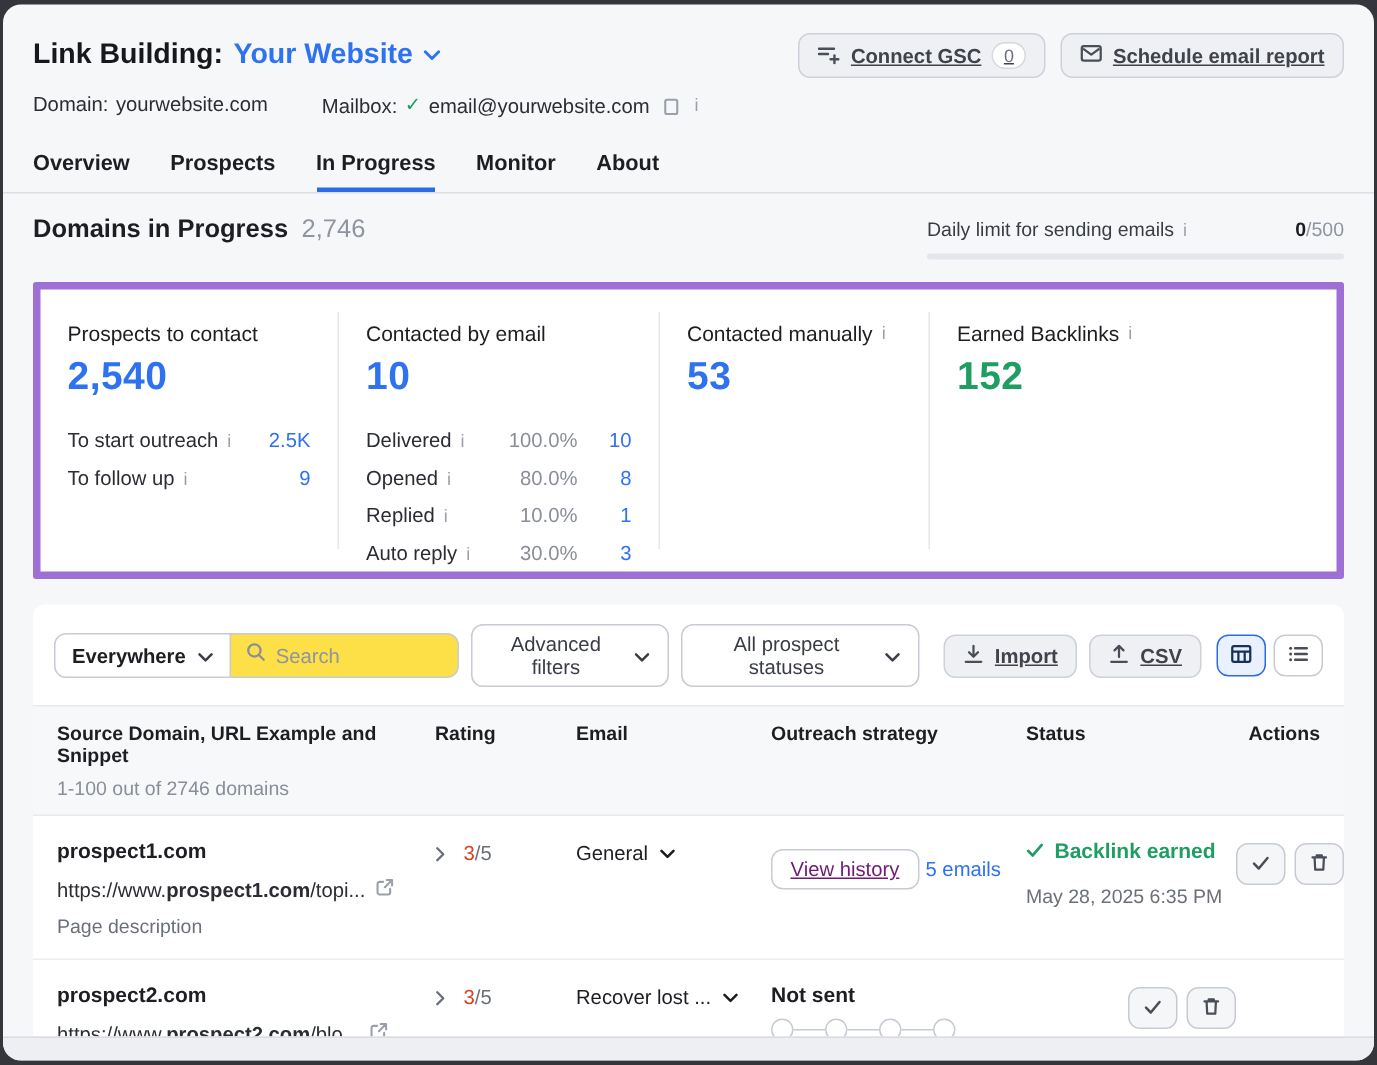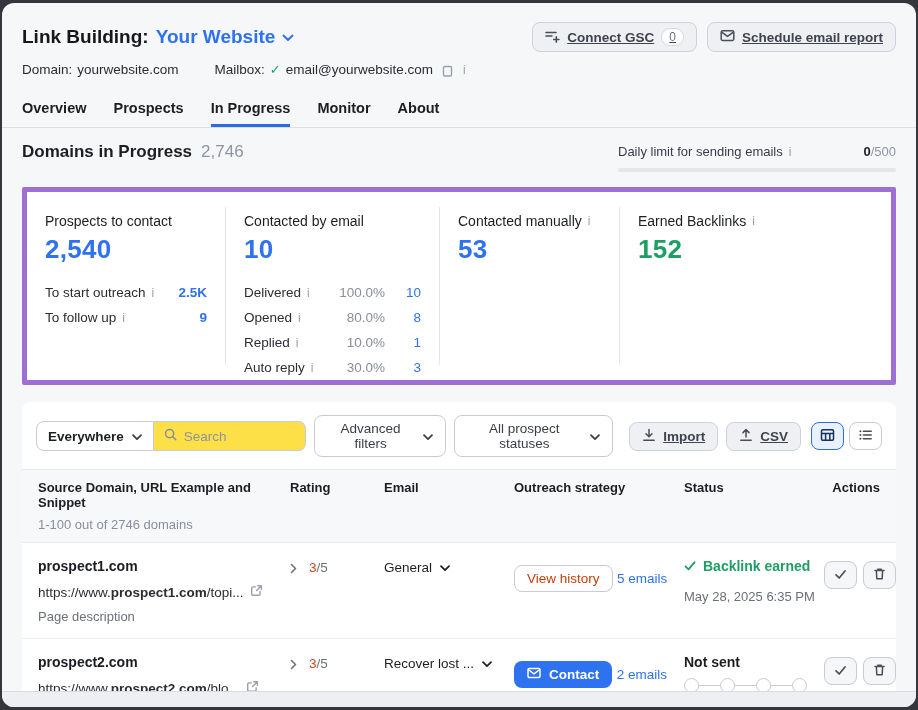--- a/index.html
+++ b/index.html
@@ -52,21 +52,21 @@
   .scol + .scol { border-left:1px solid #e4e6ea; }
   .scol1 { width:198px; } .scol2 { width:214px; } .scol3 { width:180px; } .scol4 { flex:1; }
   .slabel { font-size:14px; color:#1c1e22; display:flex; gap:5px; align-items:center; }
   .sval { font-size:26px; font-weight:700; color:#2e72ef; margin-top:5px; letter-spacing:.3px; }
   .sval.green { color:#1f9e63; }
   .srows { margin-top:15px; }
   .srow { display:flex; align-items:center; font-size:13.5px; height:25px; color:#2b2d33; }
   .srow .lbl { display:flex; gap:5px; align-items:center; }
   .srow .pct { margin-left:auto; color:#8a8e99; }
   .srow .val { color:#2e72ef; cursor:pointer; }
-  .srow .val.right { margin-left:auto;font-weight:bold; }
+  .srow .val.right { margin-left:auto; }
   .srow .val.fixed { width:26px; text-align:right; margin-left:10px; }
 
   
   .table-card { margin:17px 20px 0; background:#fff; border-radius:8px 8px 0 0; flex:1; min-height:0;
                 display:flex; flex-direction:column; overflow:hidden; }
   .toolbar { padding:13px 14px 12px; display:flex; gap:8px; align-items:center; }
   .seg { display:flex; }
   .scope-btn { display:flex; align-items:center; gap:8px; border:1px solid #c7cbd3; border-radius:8px 0 0 8px;
                background:#fff; padding:5px 11px; font-size:13.5px; font-weight:600; color:#1c1e22; cursor:pointer; }
   .search-box { display:flex; align-items:center; gap:7px; border:1px solid #c7cbd3; border-left:none;
@@ -95,21 +95,21 @@
   .url-line .b { font-weight:700; }
   .desc { margin-top:9px; font-size:13px; color:#6b7078; }
   .rating-cell { display:flex; gap:11px; align-items:flex-start; padding-top:2px; }
   .rating-val { font-size:13.5px; }
   .rating-val .num { color:#d9431f; }
   .rating-val .max { color:#6b7078; }
   .expander { background:none; border:none; cursor:pointer; display:inline-flex; padding-top:3px; }
   .strat { display:flex; gap:8px; align-items:center; font-size:13.5px; color:#1c1e22; cursor:pointer;
            align-self:start; padding-top:2px; font-weight:400; }
   .ghost-btn { border:1px solid #c7cbd3; border-radius:8px; background:#fff; padding:5px 12px;
-               font-size:13.5px; color:#c2410c; cursor:pointer; font-family:inherit; }
+               font-size:13.5px; color:#701a75; cursor:pointer; font-family:inherit;text-decoration:underline; }
   .email-link { display:inline-block; margin-top:13px; font-size:13.5px; color:#2e72ef; cursor:pointer; }
   .contact-btn { display:inline-flex; align-items:center; gap:8px; background:#2e72ef; border:none;
                  border-radius:8px; padding:6px 13px; font-size:13.5px; font-weight:600; color:#fff;
                  cursor:pointer; font-family:inherit; }
   .status-earned { display:flex; gap:7px; align-items:flex-end; font-size:14px; font-weight:600; color:#1f9e63; }
   .status-plain { font-size:14px; font-weight:600; color:#1c1e22; }
   .sdate { margin-top:15px; font-size:13px; color:#6b7078; }
   .stepper { display:flex; align-items:center; margin-top:8px; }
   .stepc { width:15px; height:15px; border:1.5px solid #c6cad2; border-radius:50%; background:#fff; flex:none; }
   .stepl { width:21px; height:1.5px; background:#c6cad2; flex:none; }
@@ -432,30 +432,20 @@
           </button>
         <span class="rating-val"><span class="num">3</span><span class="max">/5</span></span>
       </div>
       <div class="strat">
         <span>Recover lost ...</span>
         <span><svg width="10" height="7" viewBox="0 0 10 7">
               <path d="M1 1.2L5 5.2l4-4" fill="none" stroke="#1c1e22" stroke-width="1.7" stroke-linecap="round" stroke-linejoin="round"></path>
             </svg></span>
       </div>
       <div>
-        <button class="contact-btn">
-          <span><svg width="14" height="12" viewBox="0 0 14 12">
-                <rect x="1" y="1.4" width="12" height="9.2" rx="1.4" fill="none" stroke="#fff" stroke-width="1.5"></rect>
-                <path d="M1.8 3l5.2 3.8L12.2 3" fill="none" stroke="#fff" stroke-width="1.5" stroke-linejoin="round"></path>
-              </svg></span>
-          <span>Contact</span>
-        </button>
-        <span class="email-link">2 emails</span>
-      </div>
-      <div>
         <div class="status-plain">Not sent</div>
         <div class="stepper">
           <span class="stepc"></span>
             <span class="stepl"></span>
             <span class="stepc"></span>
             <span class="stepl"></span>
             <span class="stepc"></span>
             <span class="stepl"></span>
             <span class="stepc"></span>
         </div>

